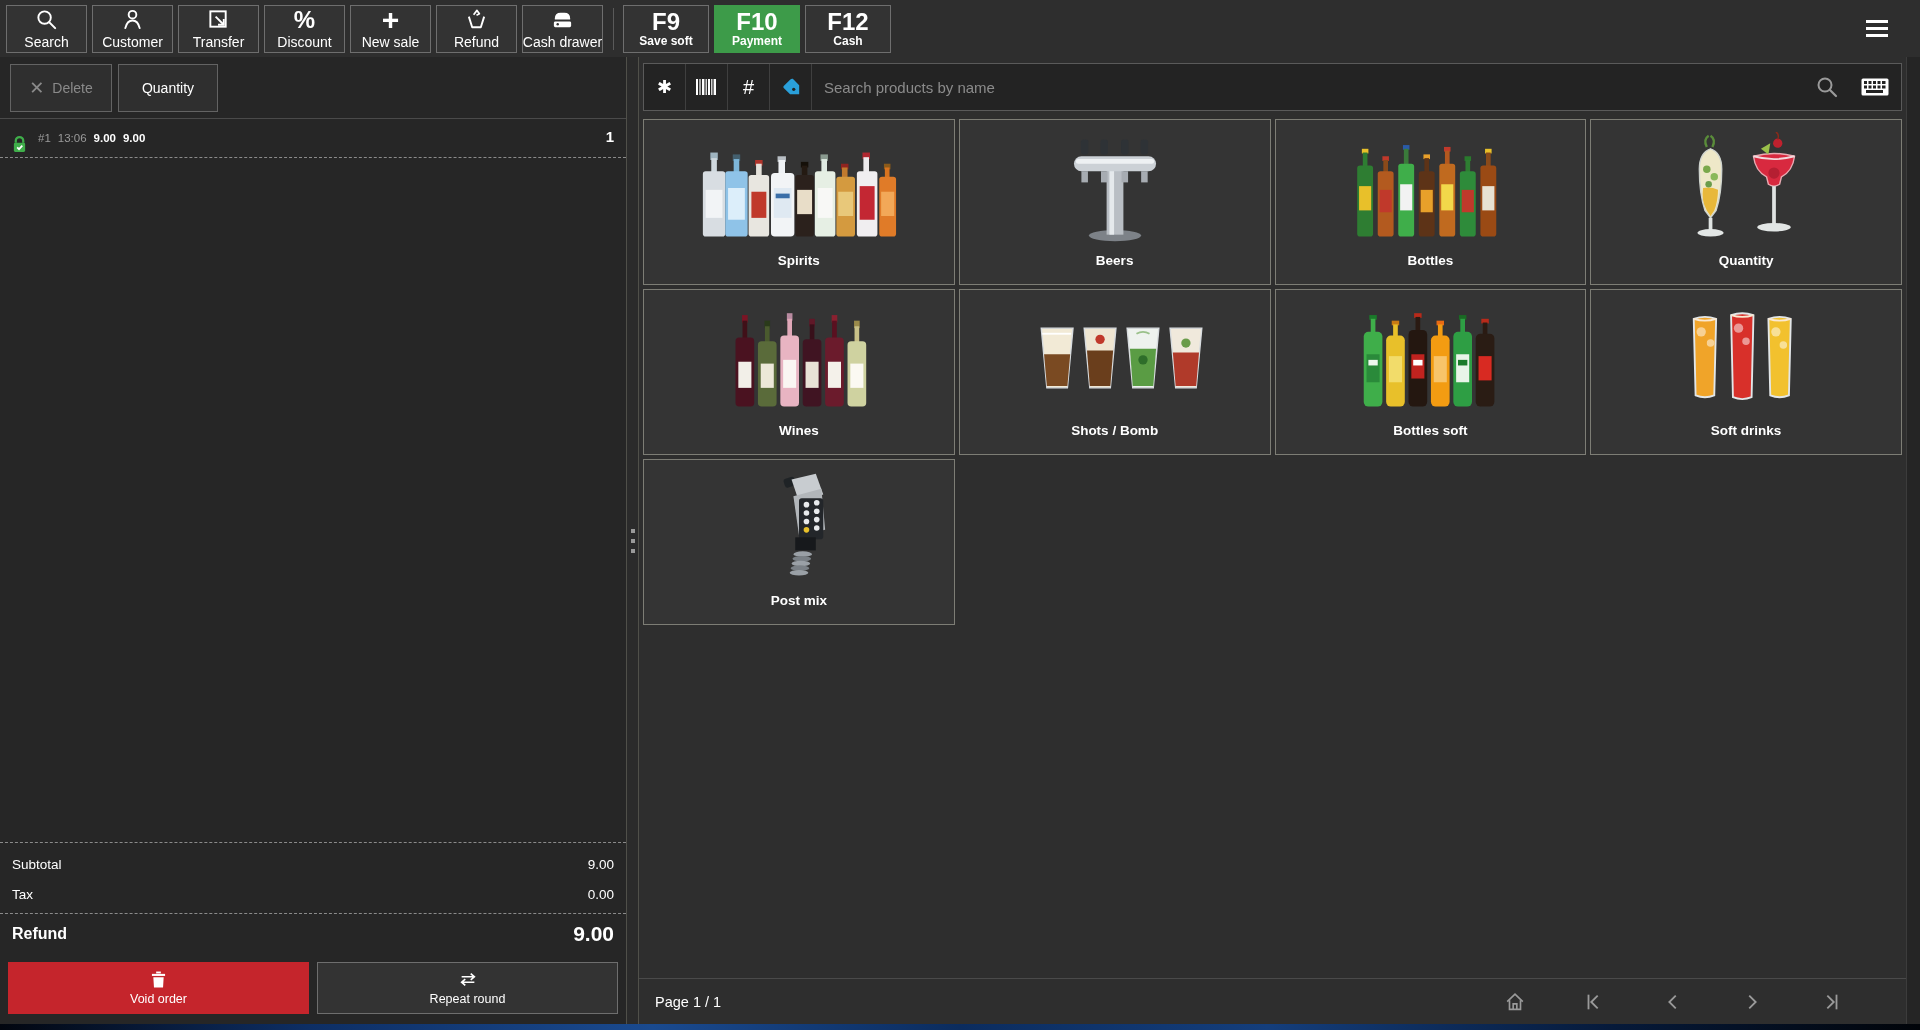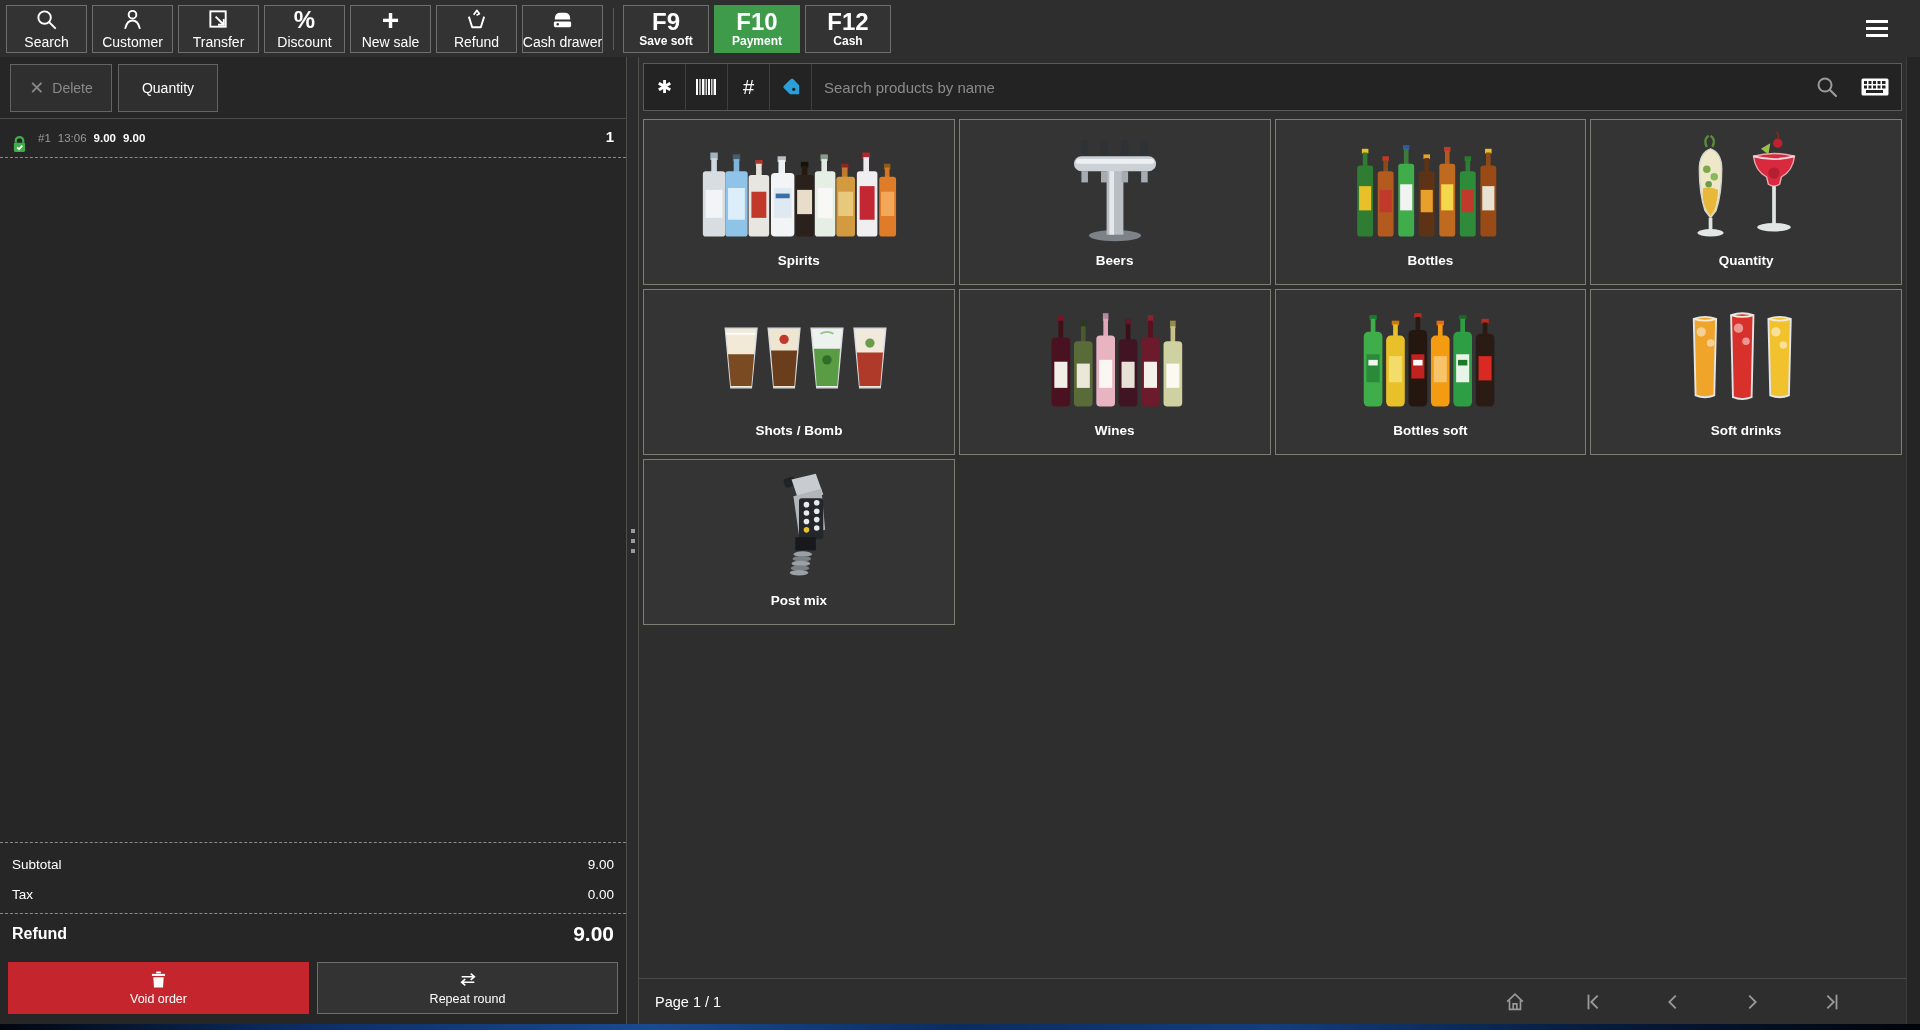--- a/index.html
+++ b/index.html
@@ -458,43 +458,20 @@
                     <circle cx="134" cy="12" r="5" fill="#c0212e"></circle>
                     <path d="M134 8 Q136 2 132 0" stroke="#8a2a1a" stroke-width="1.5" fill="none"></path>
                 </g>
               </svg>
             </div>
             <div class="tile-label">Quantity</div>
           </div>
 
           <div class="tile">
             <div class="tile-img">
-              <svg width="210" height="112" viewBox="0 0 210 120">
-                <g stroke="#d8dcdf" stroke-width="1.5">
-                  <path d="M26 28 L32 92 L54 92 L60 28 Z" fill="#f2ead6"></path>
-                    <path d="M29 56 L32 90 L54 90 L57 56 Z" fill="#7a4a22" stroke="none"></path>
-                    <path d="M27 34 L58 34" stroke="#fff" stroke-width="2"></path>
-                  <path d="M72 28 L78 92 L100 92 L106 28 Z" fill="#efe6d2"></path>
-                    <path d="M75 52 L78 90 L100 90 L103 52 Z" fill="#6a3e1c" stroke="none"></path>
-                    <circle cx="89" cy="40" r="5" fill="#c0392b" stroke="none"></circle>
-                  <path d="M118 28 L124 92 L146 92 L152 28 Z" fill="#eef2ee"></path>
-                    <path d="M121 50 L124 90 L146 90 L149 50 Z" fill="#5a9c44" stroke="none"></path>
-                    <circle cx="135" cy="62" r="5" fill="#2e6e2a" stroke="none"></circle>
-                    <path d="M128 34 Q135 30 142 34" stroke="#9ac08a" stroke-width="2" fill="none"></path>
-                  <path d="M164 28 L170 92 L192 92 L198 28 Z" fill="#f0e9dc"></path>
-                    <path d="M167 54 L170 90 L192 90 L195 54 Z" fill="#b03a2a" stroke="none"></path>
-                    <circle cx="181" cy="44" r="5" fill="#6a9c4a" stroke="none"></circle>
-                </g>
-              </svg>
-            </div>
-            <div class="tile-label">Shots / Bomb</div>
-          </div>
-
-          <div class="tile">
-            <div class="tile-img">
               <svg width="200" height="112" viewBox="0 0 200 120">
                 <g>
                   <rect x="39" y="14" width="6" height="8" fill="#7a1525"></rect>
                     <rect x="39.5" y="20" width="5" height="20" fill="#401018"></rect>
                     <rect x="32" y="38" width="20" height="74" rx="4" fill="#4a1220"></rect>
                     <rect x="35" y="64" width="14" height="28" fill="#f2efe8"></rect>
                   <rect x="63" y="20" width="6" height="8" fill="#2a3a1a"></rect>
                     <rect x="63.5" y="26" width="5" height="18" fill="#4a5a2e"></rect>
                     <rect x="56" y="42" width="20" height="70" rx="4" fill="#5a6b3a"></rect>
                     <rect x="59" y="66" width="14" height="26" fill="#ece8d8"></rect>
@@ -511,20 +488,43 @@
                     <rect x="128" y="38" width="20" height="74" rx="4" fill="#6b1b2c"></rect>
                     <rect x="131" y="64" width="14" height="28" fill="#f4f1ea"></rect>
                   <rect x="159" y="20" width="6" height="8" fill="#9a8a4a"></rect>
                     <rect x="159.5" y="26" width="5" height="18" fill="#c8c088"></rect>
                     <rect x="152" y="42" width="20" height="70" rx="4" fill="#cfd2a0"></rect>
                     <rect x="155" y="66" width="14" height="26" fill="#fbf9f2"></rect>
                 </g>
               </svg>
             </div>
             <div class="tile-label">Wines</div>
+          </div>
+
+          <div class="tile">
+            <div class="tile-img">
+              <svg width="210" height="112" viewBox="0 0 210 120">
+                <g stroke="#d8dcdf" stroke-width="1.5">
+                  <path d="M26 28 L32 92 L54 92 L60 28 Z" fill="#f2ead6"></path>
+                    <path d="M29 56 L32 90 L54 90 L57 56 Z" fill="#7a4a22" stroke="none"></path>
+                    <path d="M27 34 L58 34" stroke="#fff" stroke-width="2"></path>
+                  <path d="M72 28 L78 92 L100 92 L106 28 Z" fill="#efe6d2"></path>
+                    <path d="M75 52 L78 90 L100 90 L103 52 Z" fill="#6a3e1c" stroke="none"></path>
+                    <circle cx="89" cy="40" r="5" fill="#c0392b" stroke="none"></circle>
+                  <path d="M118 28 L124 92 L146 92 L152 28 Z" fill="#eef2ee"></path>
+                    <path d="M121 50 L124 90 L146 90 L149 50 Z" fill="#5a9c44" stroke="none"></path>
+                    <circle cx="135" cy="62" r="5" fill="#2e6e2a" stroke="none"></circle>
+                    <path d="M128 34 Q135 30 142 34" stroke="#9ac08a" stroke-width="2" fill="none"></path>
+                  <path d="M164 28 L170 92 L192 92 L198 28 Z" fill="#f0e9dc"></path>
+                    <path d="M167 54 L170 90 L192 90 L195 54 Z" fill="#b03a2a" stroke="none"></path>
+                    <circle cx="181" cy="44" r="5" fill="#6a9c4a" stroke="none"></circle>
+                </g>
+              </svg>
+            </div>
+            <div class="tile-label">Shots / Bomb</div>
           </div>
 
           <div class="tile">
             <div class="tile-img">
               <svg width="210" height="112" viewBox="0 0 210 120">
                 <g>
                   <rect x="40" y="14" width="8" height="5" fill="#1a7a2a"></rect>
                     <rect x="41.5" y="18" width="5" height="16" fill="#3fae4a"></rect>
                     <rect x="34" y="32" width="20" height="80" rx="5" fill="#3fae4a"></rect>
                     <rect x="37" y="56" width="14" height="30" fill="#2a8a3a"></rect>

